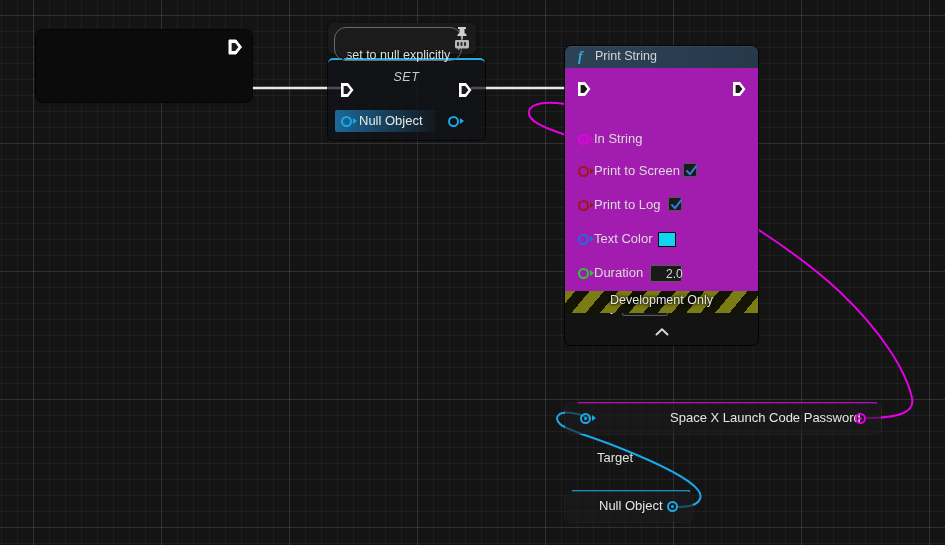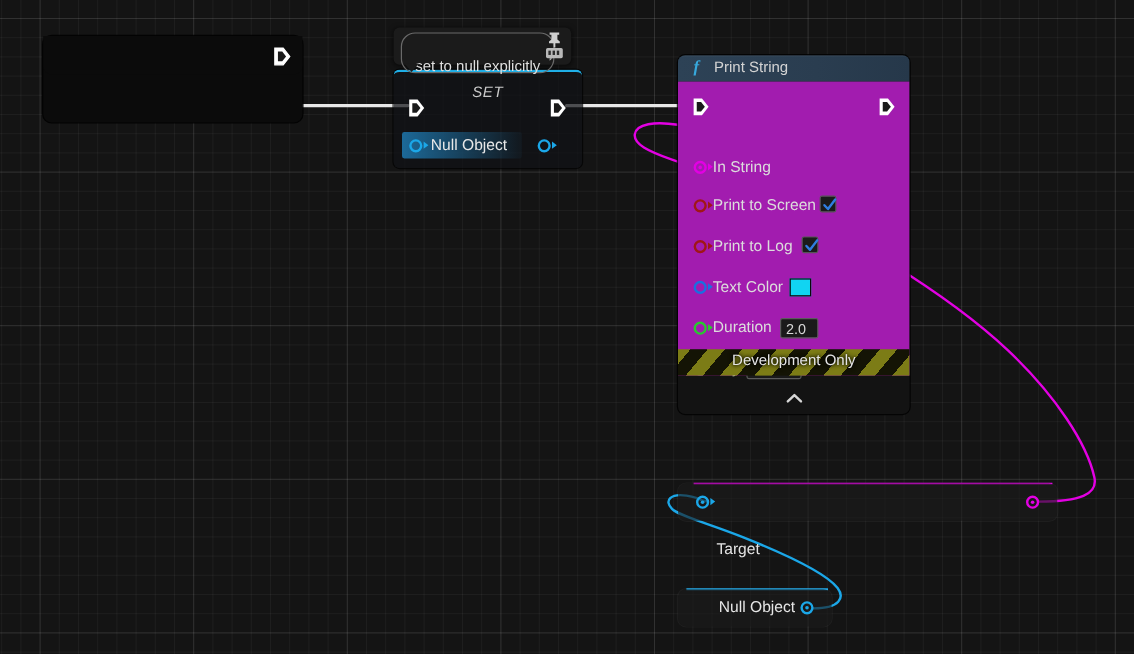--- a/index.html
+++ b/index.html
@@ -223,21 +223,21 @@
   }
 
   .field {
     position: absolute;
     height: 17px;
     border: 1px solid #5b5b5b;
     border-radius: 2px;
     background: #1a1a1a;
     color: #d8d8d8;
     font-size: 12px;
-    padding: 0 4px;
+    padding: 0 15px;
     line-height: 17px;
     box-sizing: border-box;
     white-space: nowrap;
   }
 
   .dev-band {
     position: absolute;
     left: 0; right: 0; bottom: 32px;
     height: 22px;
     background-image: repeating-linear-gradient(
@@ -505,20 +505,21 @@
       </svg>
     </div>
   </div>
 
   <div class="node" id="target-node">
     <div class="pin-circle" style="left:15px; top:10px; border-color:#1ba7e8;">
       <div style="position:absolute; left:1.5px; top:1.5px; width:3px; height:3px; border-radius:50%; background:#1ba7e8;"></div>
     </div>
     <div class="pin-arrow" style="left:27px; top:12px; border-left-color:#1ba7e8;"></div>
     <div class="t-label">Target</div>
+    <div class="t-value">Space X Launch Code Password</div>
     <div class="pin-circle" style="right:15px; top:10px; border-color:#e300e3;">
       <div style="position:absolute; left:1.5px; top:1.5px; width:3px; height:3px; border-radius:50%; background:#e300e3;"></div>
     </div>
   </div>
 
   <div class="node" id="nullobj-node">
     <div class="n-label">Null Object</div>
     <div class="pin-circle" style="right:15px; top:10px; border-color:#1ba7e8;">
       <div style="position:absolute; left:1.5px; top:1.5px; width:3px; height:3px; border-radius:50%; background:#1ba7e8;"></div>
     </div>

